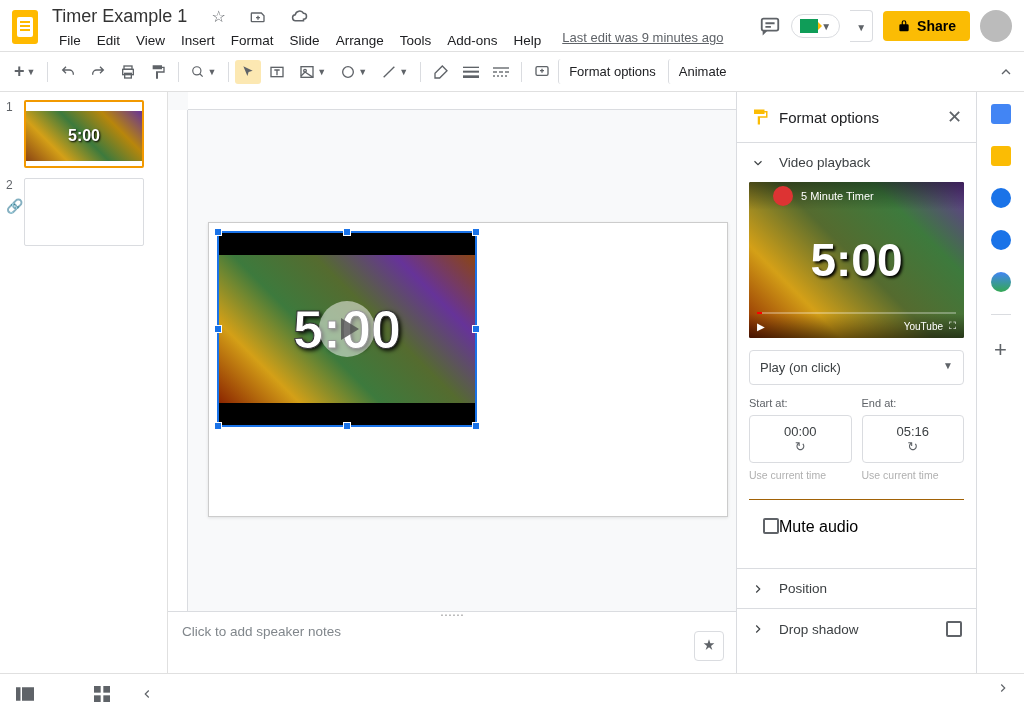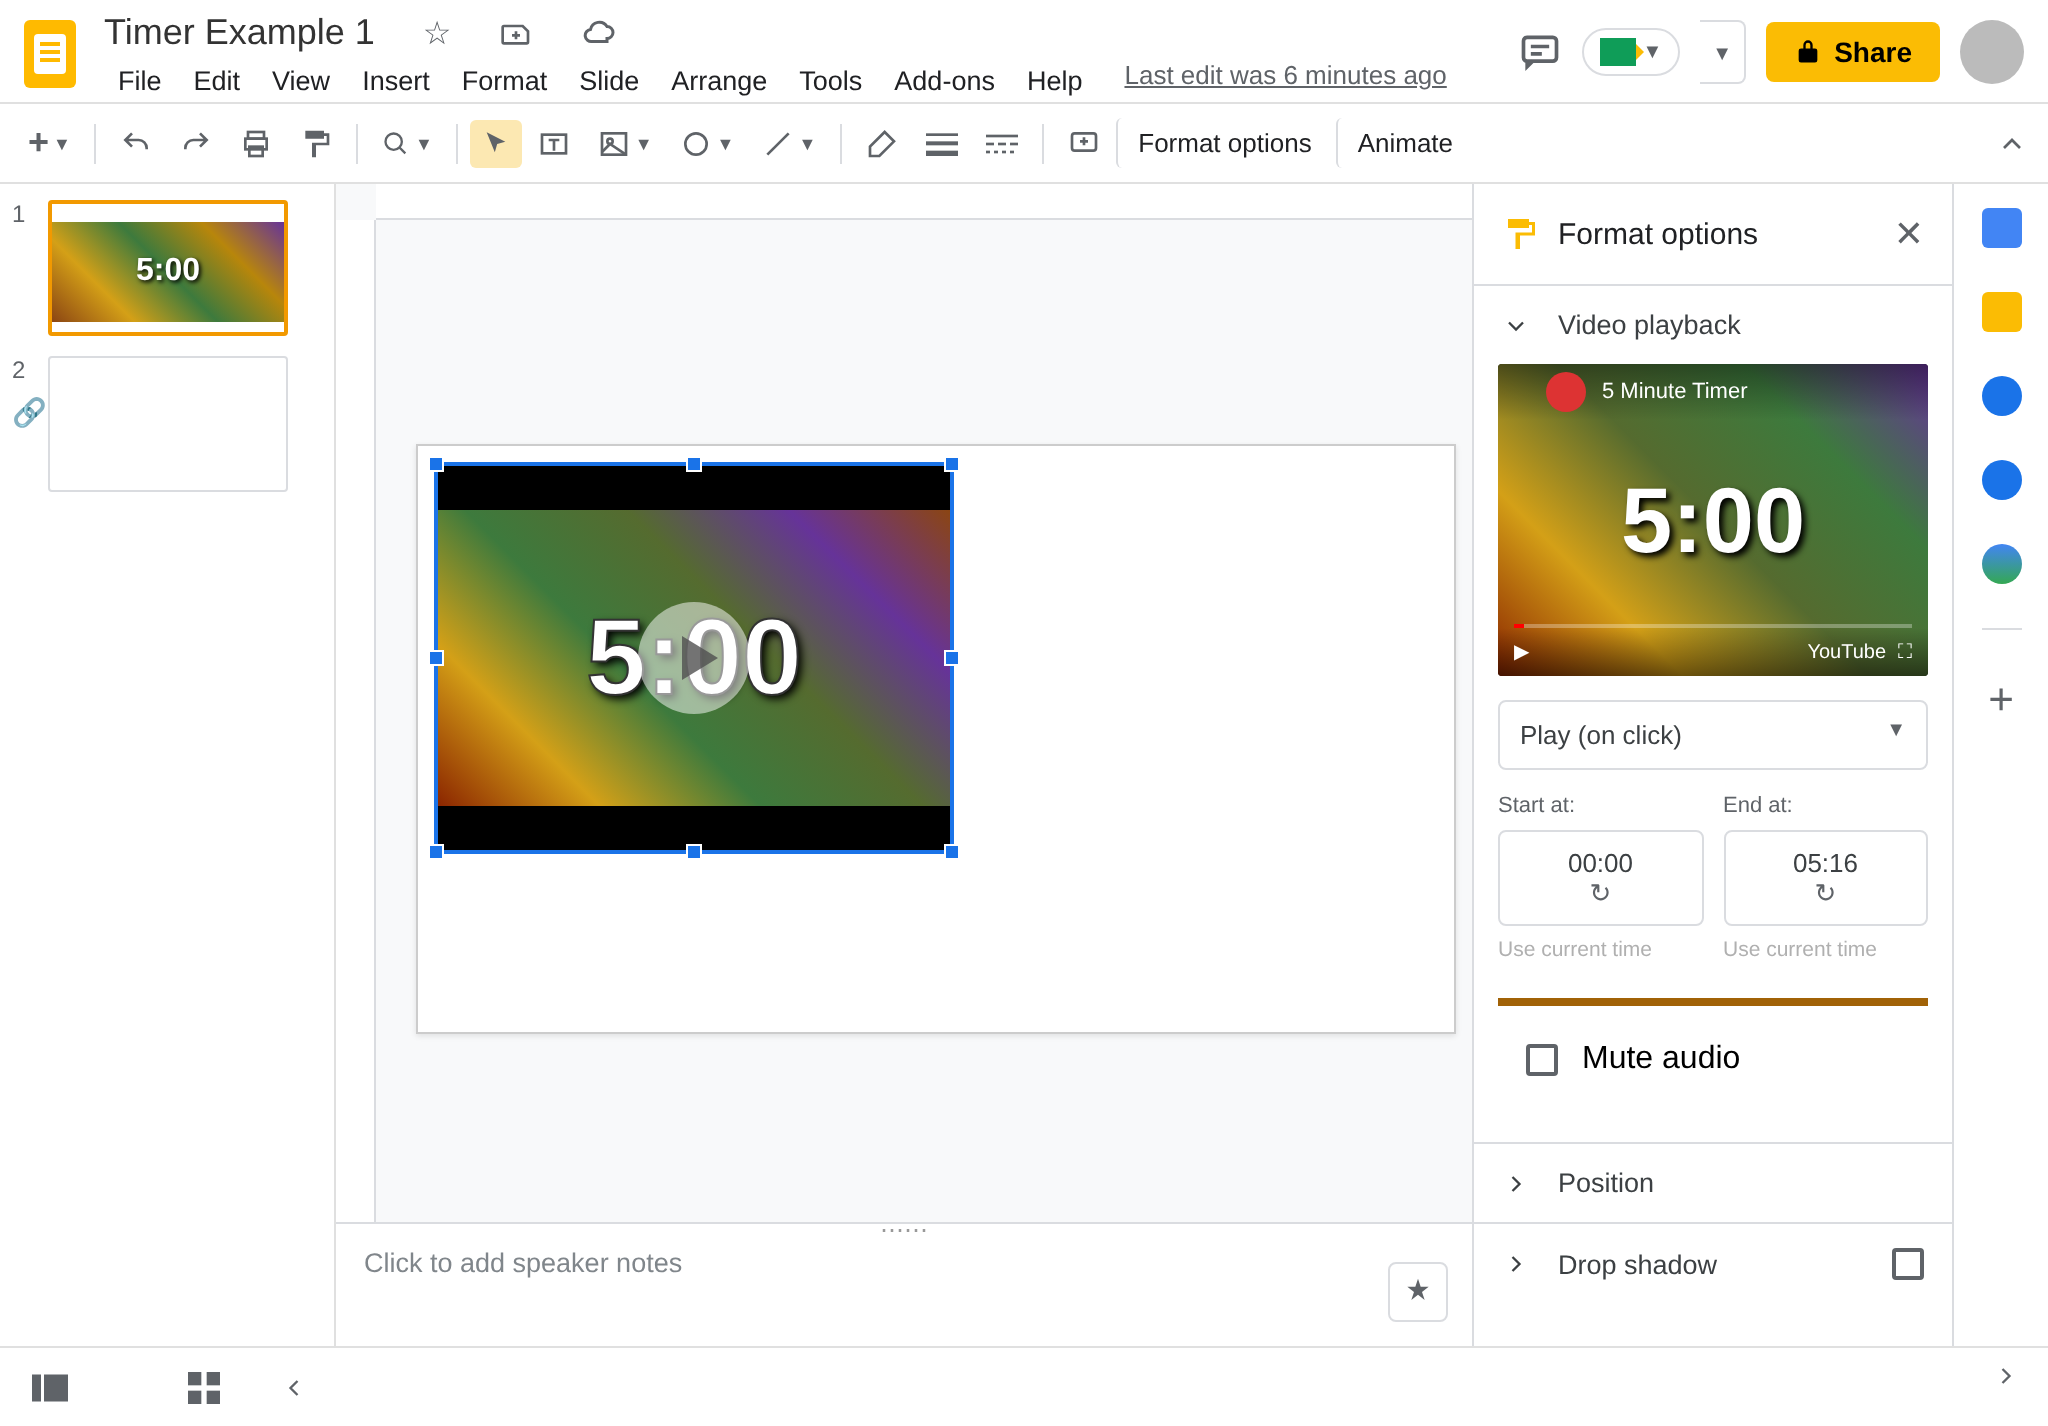--- a/index.html
+++ b/index.html
@@ -70,21 +70,21 @@
 .vp-time { color: #fff; font-size: 46px; font-weight: 900; text-shadow: 2px 2px 3px #000; }
 .vp-controls { position: absolute; bottom: 0; left: 0; right: 0; height: 24px; display: flex; align-items: center; justify-content: space-between; padding: 0 8px; background: linear-gradient(transparent, rgba(0,0,0,0.5)); color: #fff; font-size: 10px; }
 .vp-progress { position: absolute; bottom: 24px; left: 8px; right: 8px; height: 2px; background: rgba(255,255,255,0.3); }
 .vp-progress::after { content: ""; position: absolute; left: 0; width: 5px; height: 2px; background: #f00; }
 .play-select { width: 100%; margin-top: 12px; border: 1px solid #dadce0; border-radius: 4px; padding: 9px 10px; font-size: 13px; color: #3c4043; display: flex; justify-content: space-between; cursor: pointer; }
 .time-row { display: flex; gap: 10px; margin-top: 12px; }
 .time-col { flex: 1; }
 .time-label { font-size: 11px; color: #5f6368; margin-bottom: 6px; }
 .time-input { width: 100%; border: 1px solid #dadce0; border-radius: 4px; padding: 8px 8px; font-size: 13px; color: #3c4043; display: flex; justify-content: space-between; align-items: center; flex-direction: column; }
 .time-hint { font-size: 10.5px; color: #b0b0b0; margin-top: 6px; }
-.mute-row { display: flex; align-items: center; gap: 12px; padding: 18px 14px; border-top: 4px solid #a16207; margin-top: 18px; }
+.mute-row { display: flex; padding: 18px 14px; border-top: 1px solid #a16207; margin-top: 18px; }
 .checkbox { width: 16px; height: 16px; border: 2px solid #5f6368; border-radius: 2px; }
 .drop-shadow-row { display: flex; align-items: center; justify-content: space-between; }
 .right-sidebar { width: 48px; border-left: 1px solid #dadce0; display: flex; flex-direction: column; align-items: center; padding-top: 12px; gap: 22px; }
 .rs-icon { width: 20px; height: 20px; cursor: pointer; }
 .rs-cal { background: #4285f4; border-radius: 3px; }
 .rs-keep { background: #fbbc04; border-radius: 3px; }
 .rs-tasks { background: #1a73e8; border-radius: 50%; }
 .rs-contacts { background: #1a73e8; border-radius: 50%; }
 .rs-maps { background: linear-gradient(#4285f4, #34a853); border-radius: 50%; }
 .rs-sep { width: 20px; height: 1px; background: #dadce0; }
@@ -119,21 +119,21 @@
       <span class="menu-item">File</span>
       <span class="menu-item">Edit</span>
       <span class="menu-item">View</span>
       <span class="menu-item">Insert</span>
       <span class="menu-item">Format</span>
       <span class="menu-item">Slide</span>
       <span class="menu-item">Arrange</span>
       <span class="menu-item">Tools</span>
       <span class="menu-item">Add-ons</span>
       <span class="menu-item">Help</span>
-      <span class="last-edit">Last edit was 6 minutes ago</span>
+      <span class="last-edit">Last edit was 9 minutes ago</span>
     </div>
   </div>
   <div class="header-right">
     <span class="hr-icon">
         <svg width="22" height="22" viewBox="0 0 24 24" fill="none" stroke="currentColor" stroke-width="2">
           <rect x="3" y="4" width="18" height="13" rx="2"></rect>
           <path d="M7 9h10M7 13h6M8 17l-3 3v-3"></path>
         </svg>
       </span>
     <div class="meet-btn">

